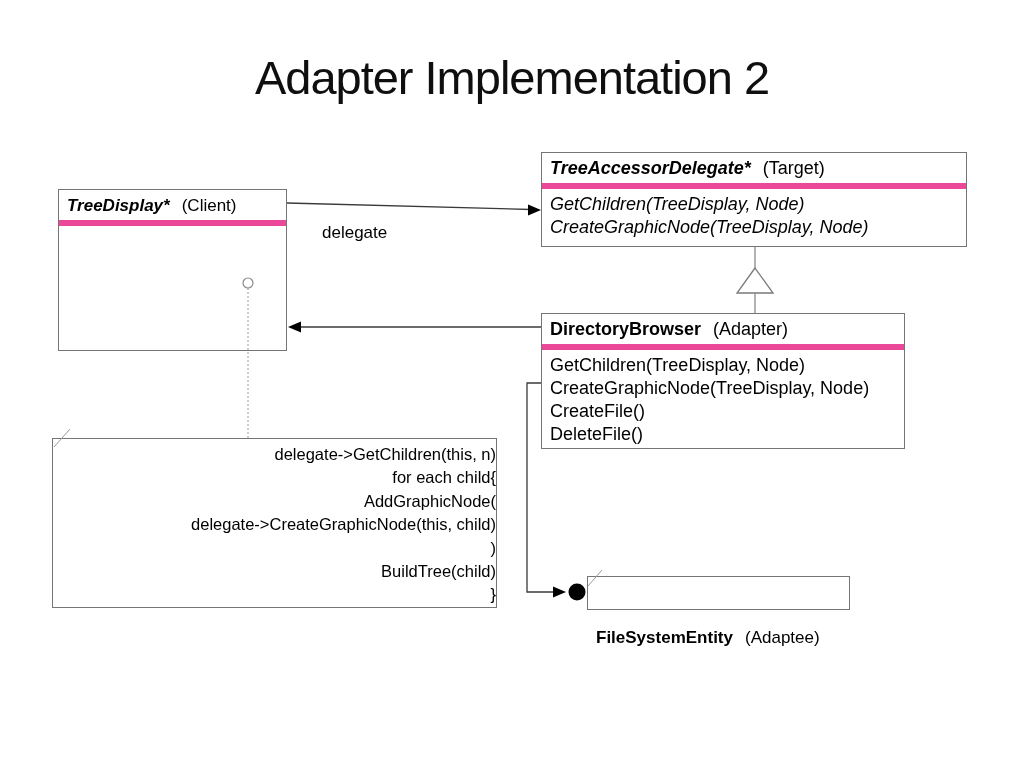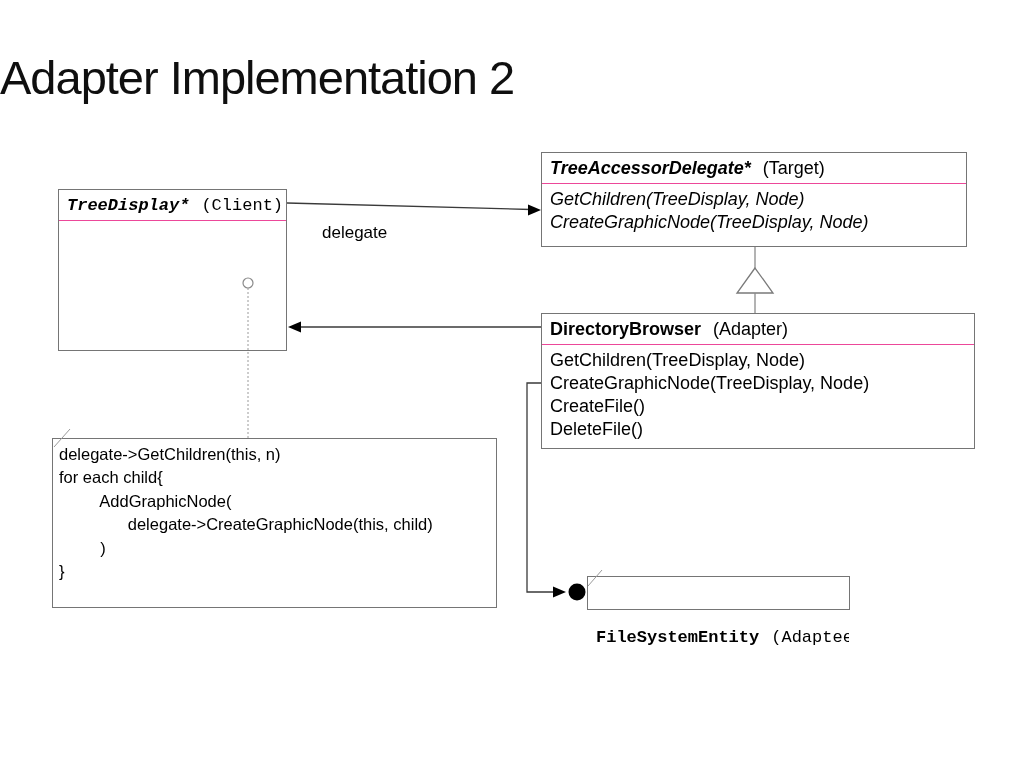--- a/index.html
+++ b/index.html
@@ -1,50 +1,50 @@
 <!DOCTYPE html>
 <html><head>
 <meta charset="utf-8">
 <style>
   html,body{margin:0;padding:0;}
   body{
     width:1024px;height:768px;background:#ffffff;position:relative;overflow:hidden;
     font-family:"Liberation Sans","DejaVu Sans",sans-serif;color:#000;
   }
   .slide-title{
-    position:absolute;left:0;top:50px;width:1024px;
+    position:absolute;left:0;top:50px;width:1024px;text-align:center;
     font-size:47px;letter-spacing:-1px;color:#0f0f0f;white-space:nowrap;
   }
   .uml-box{
     position:absolute;background:#fff;border:1px solid #757575;box-sizing:border-box;
   }
   .uml-header{
     padding:4px 8px 3px 8px;white-space:nowrap;overflow:hidden;
   }
-  .uml-header.with-divider{border-bottom:1px solid #ec4899;}
+  .uml-header.with-divider{border-bottom:6px solid #ec4899;}
   .cls-name{font-weight:bold;}
   .cls-name.abstract{font-style:italic;}
   .cls-role{margin-left:12px;}
   .uml-methods{padding:4px 8px;}
   .uml-methods .method{white-space:nowrap;}
   .uml-methods.italic .method{font-style:italic;}
-  .fs17{font-size:17px;line-height:23px;font-family:Liberation Mono, monospace;}
+  .fs17{font-size:17px;line-height:23px;}
   .fs18{font-size:18px;line-height:23px;}
   #box-treedisplay{left:58px;top:189px;width:229px;height:162px;}
   #box-treeaccessor{left:541px;top:152px;width:426px;height:95px;}
-  #box-directorybrowser{left:541px;top:313px;width:434px;height:136px;}
+  #box-directorybrowser{left:541px;top:313px;width:364px;height:136px;}
   #box-filesystementity{left:587px;top:576px;width:263px;height:34px;}
   #box-filesystementity .uml-header{padding-top:5px;margin-top:44px;}
   .note-box{
     position:absolute;left:52px;top:438px;width:445px;height:170px;
     background:#fff;border:1px solid #757575;box-sizing:border-box;
     padding:4px 0 0 6px;
   }
   .note-box .code-line{
-    font-size:16.5px;line-height:23.4px;white-space:pre;
+    font-size:16.5px;line-height:23.4px;white-space:pre;text-align:right;
   }
   .edge-label{
     position:absolute;left:322px;top:209px;font-size:17px;white-space:nowrap;margin-top:14px;
   }
   svg.overlay{position:absolute;left:0;top:0;pointer-events:none;}
 </style>
 </head>
 <body>
 
 <div class="slide-title">Adapter Implementation 2</div>
@@ -82,20 +82,21 @@
     <span class="cls-name">FileSystemEntity</span><span class="cls-role">(Adaptee)</span>
   </div>
 </div>
 
 <div class="note-box">
   <div class="code-line">delegate-&gt;GetChildren(this, n)</div>
   <div class="code-line">for each child{</div>
   <div class="code-line">         AddGraphicNode(</div>
   <div class="code-line">               delegate-&gt;CreateGraphicNode(this, child)</div>
   <div class="code-line">         )</div>
+  <div class="code-line">         BuildTree(child)</div>
   <div class="code-line">}</div>
 </div>
 
 <div class="edge-label">delegate</div>
 
 <svg class="overlay" width="1024" height="768" viewBox="0 0 1024 768">
 
   <g>
     <line x1="287" y1="203" x2="531" y2="209.5" stroke="#3a3a3a" stroke-width="1.3"></line>
     <polygon points="541,210 528,204.5 528,215.5" fill="#000"></polygon>

